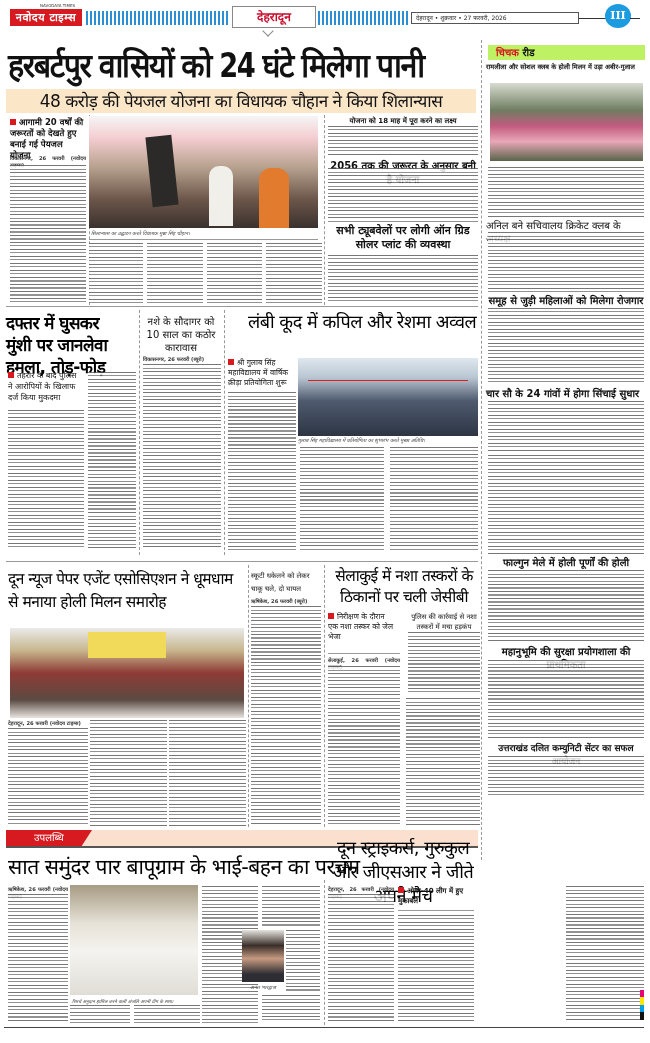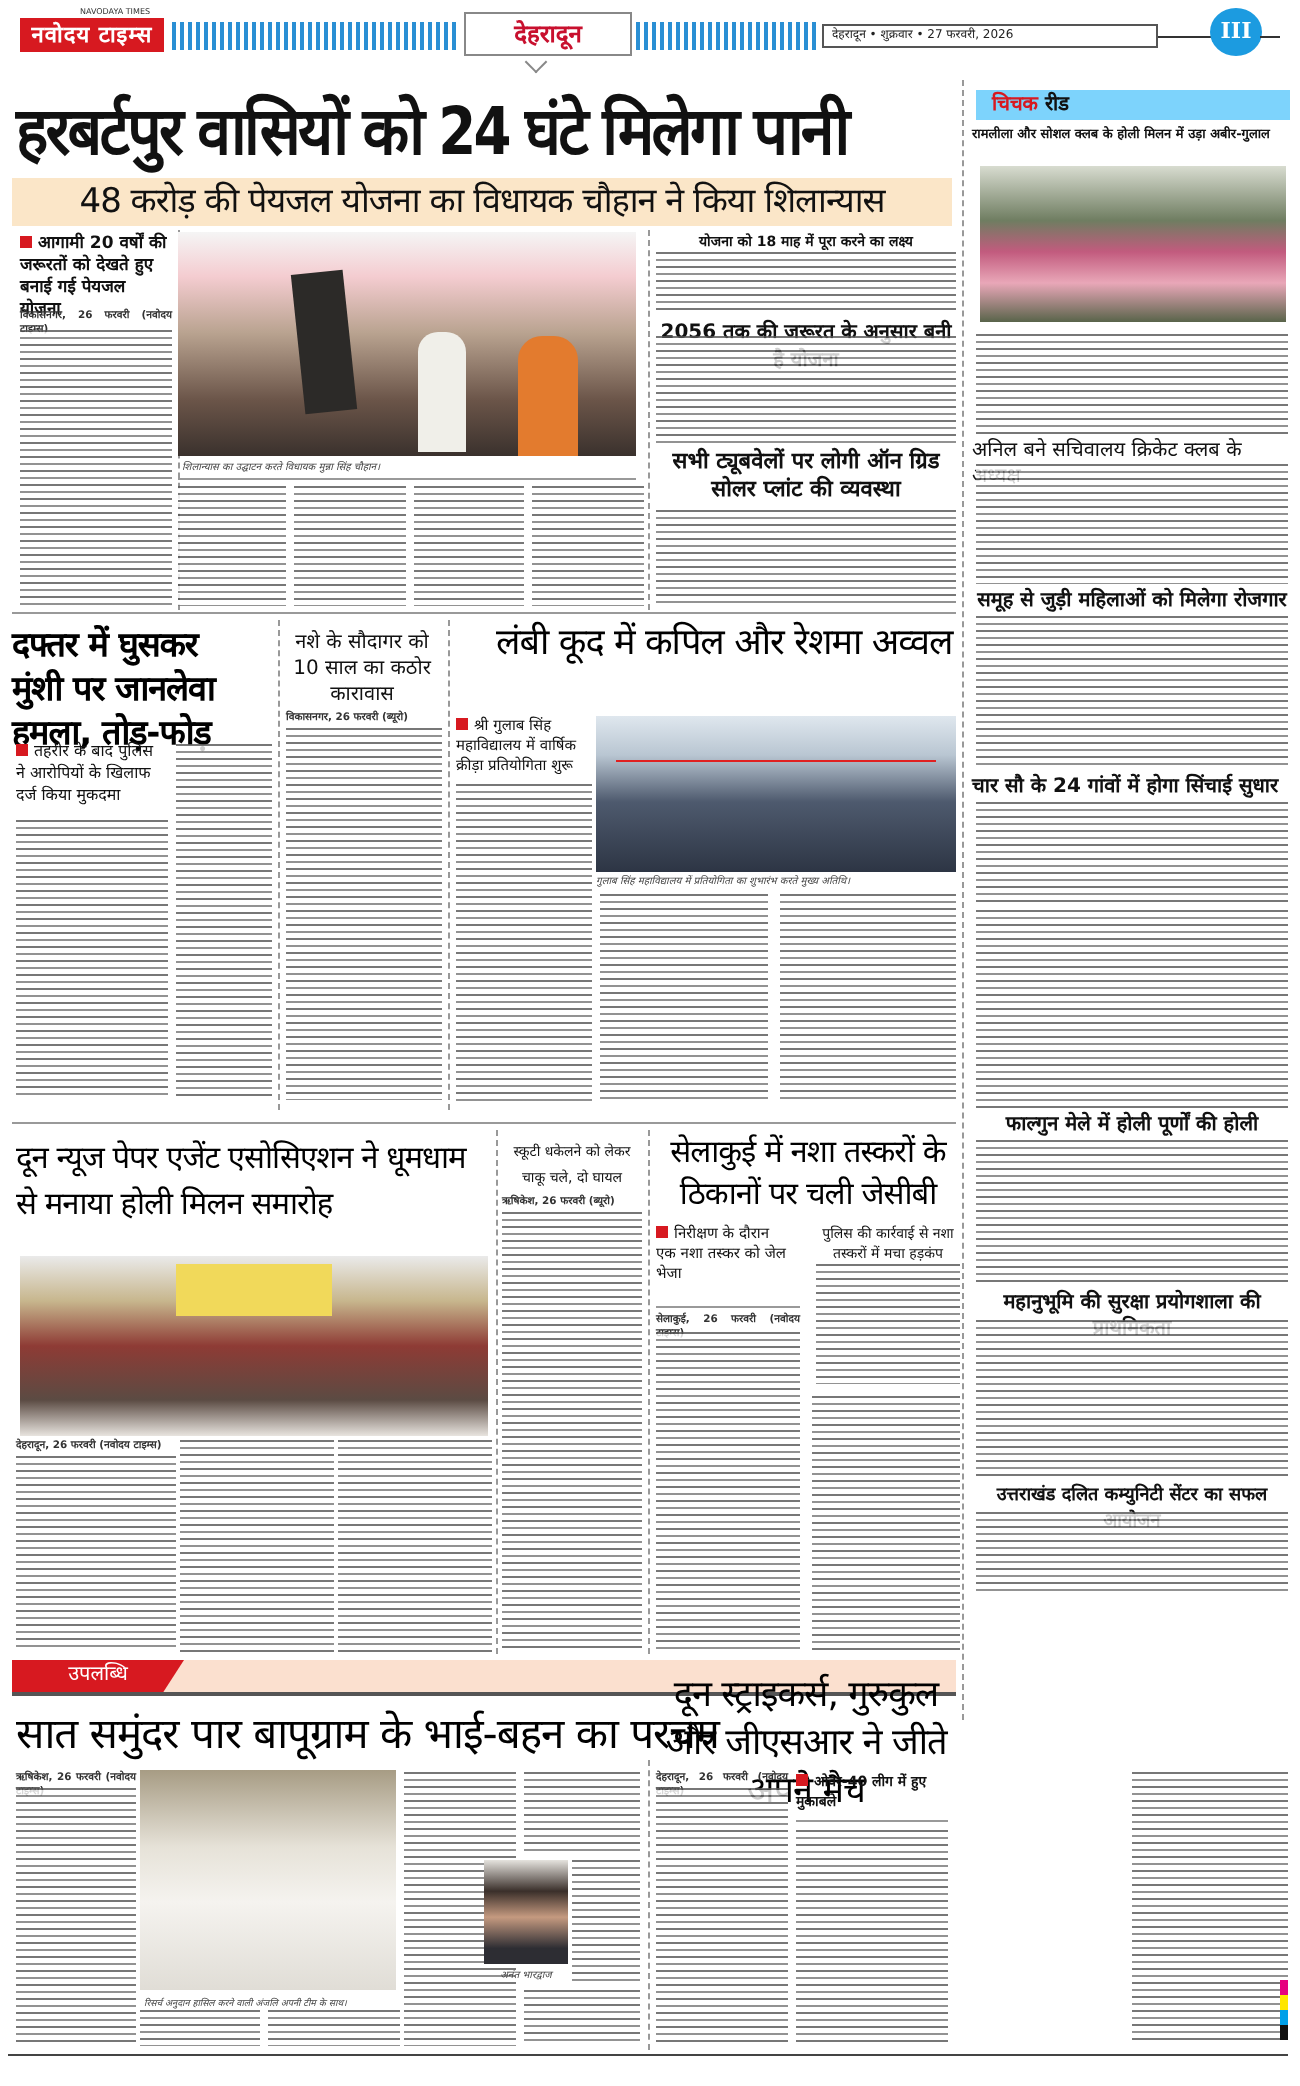--- a/index.html
+++ b/index.html
@@ -69,21 +69,21 @@
 <div class="abs vrule" style="left:324px;top:115px;height:190px"></div>
 
 <div class="abs" style="left:328px;top:116px;width:150px;font-size:7px;font-weight:bold;text-align:center">योजना को 18 माह में पूरा करने का लक्ष्य</div>
 <div class="abs lines" style="left:328px;top:126px;width:150px;height:30px"></div>
 <div class="abs" style="left:328px;top:158px;width:150px;font-size:10px;font-weight:bold;text-align:center">2056 तक की जरूरत के अनुसार बनी है योजना</div>
 <div class="abs lines" style="left:328px;top:168px;width:150px;height:54px"></div>
 <div class="abs" style="left:328px;top:224px;width:150px;font-size:11px;font-weight:bold;line-height:14px;text-align:center">सभी ट्यूबवेलों पर लोगी ऑन ग्रिड सोलर प्लांट की व्यवस्था</div>
 <div class="abs lines" style="left:328px;top:255px;width:150px;height:48px"></div>
 
 <div class="abs vrule" style="left:481px;top:40px;height:820px"></div>
-<div class="abs" style="left:488px;top:45px;width:157px;height:15px;background:#7dd3fc;font-size:10px;font-weight:bold;line-height:15px;padding-left:8px">
+<div class="abs" style="left:488px;top:45px;width:157px;height:15px;background:#bef264;font-size:10px;font-weight:bold;line-height:15px;padding-left:8px">
   <span style="color:#d71920">चिचक</span>
   <span>रीड</span>
 </div>
 <div class="abs" style="left:486px;top:63px;width:160px;font-size:6.5px;font-weight:bold;line-height:9px">रामलीला और सोशल क्लब के होली मिलन में उड़ा अबीर-गुलाल</div>
 <div class="abs photo" style="left:490px;top:83px;width:153px;height:78px;background:linear-gradient(180deg,#d8dcd0 0,#6f7d61 35%,#c25b7e 55%,#e9a7b8 75%,#59644a)"></div>
 <div class="abs lines" style="left:488px;top:167px;width:156px;height:50px"></div>
 <div class="abs right-h" style="left:486px;top:219px;width:160px;font-weight:normal">अनिल बने सचिवालय क्रिकेट क्लब के अध्यक्ष</div>
 <div class="abs lines" style="left:488px;top:232px;width:156px;height:60px"></div>
 <div class="abs right-h" style="left:486px;top:294px;width:160px;text-align:center">समूह से जुड़ी महिलाओं को मिलेगा रोजगार</div>
 <div class="abs lines" style="left:488px;top:308px;width:156px;height:76px"></div>
@@ -123,21 +123,21 @@
 <div class="abs sec-h" style="left:8px;top:568px;width:238px;font-size:15.5px;line-height:23px;font-weight:normal">दून न्यूज पेपर एजेंट एसोसिएशन ने धूमधाम से मनाया होली मिलन समारोह</div>
 <div class="abs photo" style="left:10px;top:628px;width:234px;height:90px;background:linear-gradient(180deg,#eaeaea 0,#c7b68d 25%,#8e3b35 50%,#5b4b43 80%,#e8e4df)">
   <div class="abs" style="left:78px;top:4px;width:78px;height:26px;background:#f1d95a"></div>
 </div>
 <div class="abs txt" style="left:8px;top:720px;width:80px;font-weight:bold">देहरादून, 26 फरवरी (नवोदय टाइम्स)</div>
 <div class="abs lines" style="left:8px;top:728px;width:80px;height:98px"></div>
 <div class="abs lines" style="left:90px;top:720px;width:77px;height:106px"></div>
 <div class="abs lines" style="left:169px;top:720px;width:77px;height:106px"></div>
 <div class="abs vrule" style="left:248px;top:565px;height:262px"></div>
 
-<div class="abs" style="left:251px;top:570px;width:70px;font-size:7px;line-height:13px;text-align:center">स्कूटी धकेलने को लेकर चाकू चले, दो घायल</div>
+<div class="abs" style="left:251px;top:570px;width:70px;font-size:7px;line-height:13px;">स्कूटी धकेलने को लेकर चाकू चले, दो घायल</div>
 <div class="abs txt" style="left:251px;top:598px;width:70px;font-weight:bold">ऋषिकेश, 26 फरवरी (ब्यूरो)</div>
 <div class="abs lines" style="left:251px;top:606px;width:70px;height:220px"></div>
 <div class="abs vrule" style="left:324px;top:565px;height:262px"></div>
 
 <div class="abs sec-h" style="left:328px;top:566px;width:152px;font-size:15.5px;line-height:21px;text-align:center;font-weight:normal">सेलाकुई में नशा तस्करों के ठिकानों पर चली जेसीबी</div>
 <div class="abs bullet-head" style="left:328px;top:612px;width:66px;font-weight:normal;font-size:7.5px;line-height:10px">निरीक्षण के दौरान एक नशा तस्कर को जेल भेजा</div>
 <div class="abs" style="left:408px;top:612px;width:72px;font-size:7px;line-height:10px;text-align:center">पुलिस की कार्रवाई से नशा तस्करों में मचा हड़कंप</div>
 <div class="abs lines" style="left:408px;top:632px;width:72px;height:60px"></div>
 <div class="abs hrule" style="left:328px;top:653px;width:72px"></div>
 <div class="abs txt" style="left:328px;top:657px;width:72px;font-weight:bold">सेलाकुई, 26 फरवरी (नवोदय टाइम्स)</div>

